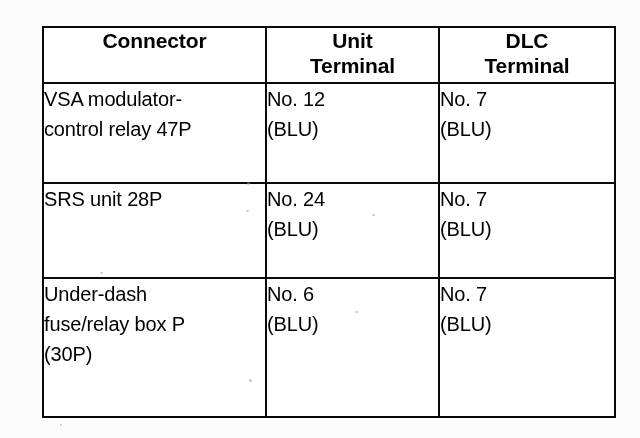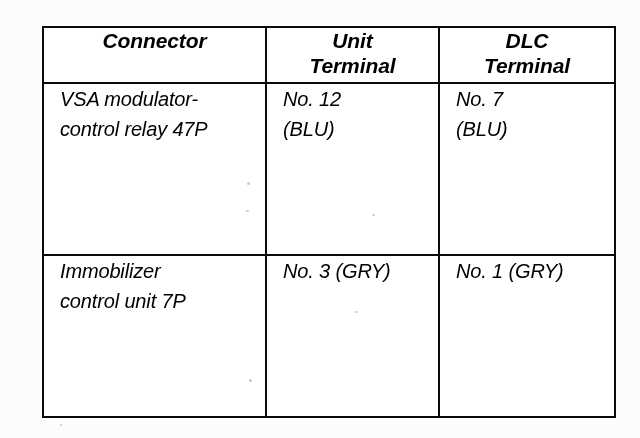--- a/index.html
+++ b/index.html
@@ -38,21 +38,20 @@
     table-layout: fixed;
     background: #ffffff;
   }
 
   table.spec-table th,
   table.spec-table td {
     border: 2px solid #0a0a0a;
     padding: 0;
     vertical-align: top;
     background: #ffffff;
-    font-style: italic;
   }
 
   
   col.col-connector { width: 223px; }
   col.col-unit      { width: 173px; }
   col.col-dlc       { width: 176px; }
 
   thead th {
     height: 54px;
     text-align: center;
@@ -71,21 +70,20 @@
   tbody td {
     font-size: 20px;
     line-height: 30px;
     font-weight: normal;
     letter-spacing: -0.15px;
     padding: 4px 0 4px 10px;
   }
   tbody td .cell-line {
     display: block;
     white-space: nowrap;
-    margin-left: 16px;
   }
 
   
   tr.row-h64 td { height: 64px; }
   tr.row-h61 td { height: 61px; }
   tr.row-h89 td { height: 89px; }
   tr.row-h64b td { height: 64px; }
   tr.row-h60 td { height: 60px; }
 
   
@@ -134,35 +132,51 @@
         <td>
           <span class="cell-line">No. 12</span>
           <span class="cell-line">(BLU)</span>
         </td>
         <td>
           <span class="cell-line">No. 7</span>
           <span class="cell-line">(BLU)</span>
         </td>
       </tr>
 
+      <tr class="row-h61">
+        <td>
+          <span class="cell-line">SRS unit 28P</span>
+        </td>
+        <td>
+          <span class="cell-line">No. 24</span>
+          <span class="cell-line">(BLU)</span>
+        </td>
+        <td>
+          <span class="cell-line">No. 7</span>
+          <span class="cell-line">(BLU)</span>
+        </td>
+      </tr>
+
+      <tr class="row-h89">
+        <td>
+          <span class="cell-line">Under-dash</span>
+          <span class="cell-line">fuse/relay box P</span>
+          <span class="cell-line">(30P)</span>
+        </td>
+        <td>
+          <span class="cell-line">No. 6</span>
+          <span class="cell-line">(BLU)</span>
+        </td>
+        <td>
+          <span class="cell-line">No. 7</span>
+          <span class="cell-line">(BLU)</span>
+        </td>
+      </tr>
 
 
-
-      <tr class="row-h60">
-        <td>
-          <span class="cell-line">Immobilizer</span>
-          <span class="cell-line">control unit 7P</span>
-        </td>
-        <td>
-          <span class="cell-line">No. 3 (GRY)</span>
-        </td>
-        <td>
-          <span class="cell-line">No. 1 (GRY)</span>
-        </td>
-      </tr>
 
     </tbody>
   </table>
 </div>
 
 <span class="speck" style="left:247px;top:182px;width:3px;height:3px;"></span>
 <span class="speck" style="left:246px;top:210px;width:3px;height:2px;"></span>
 <span class="speck" style="left:249px;top:379px;width:3px;height:3px;"></span>
 <span class="speck" style="left:100px;top:272px;width:3px;height:2px;"></span>
 <span class="speck" style="left:372px;top:214px;width:3px;height:2px;"></span>

